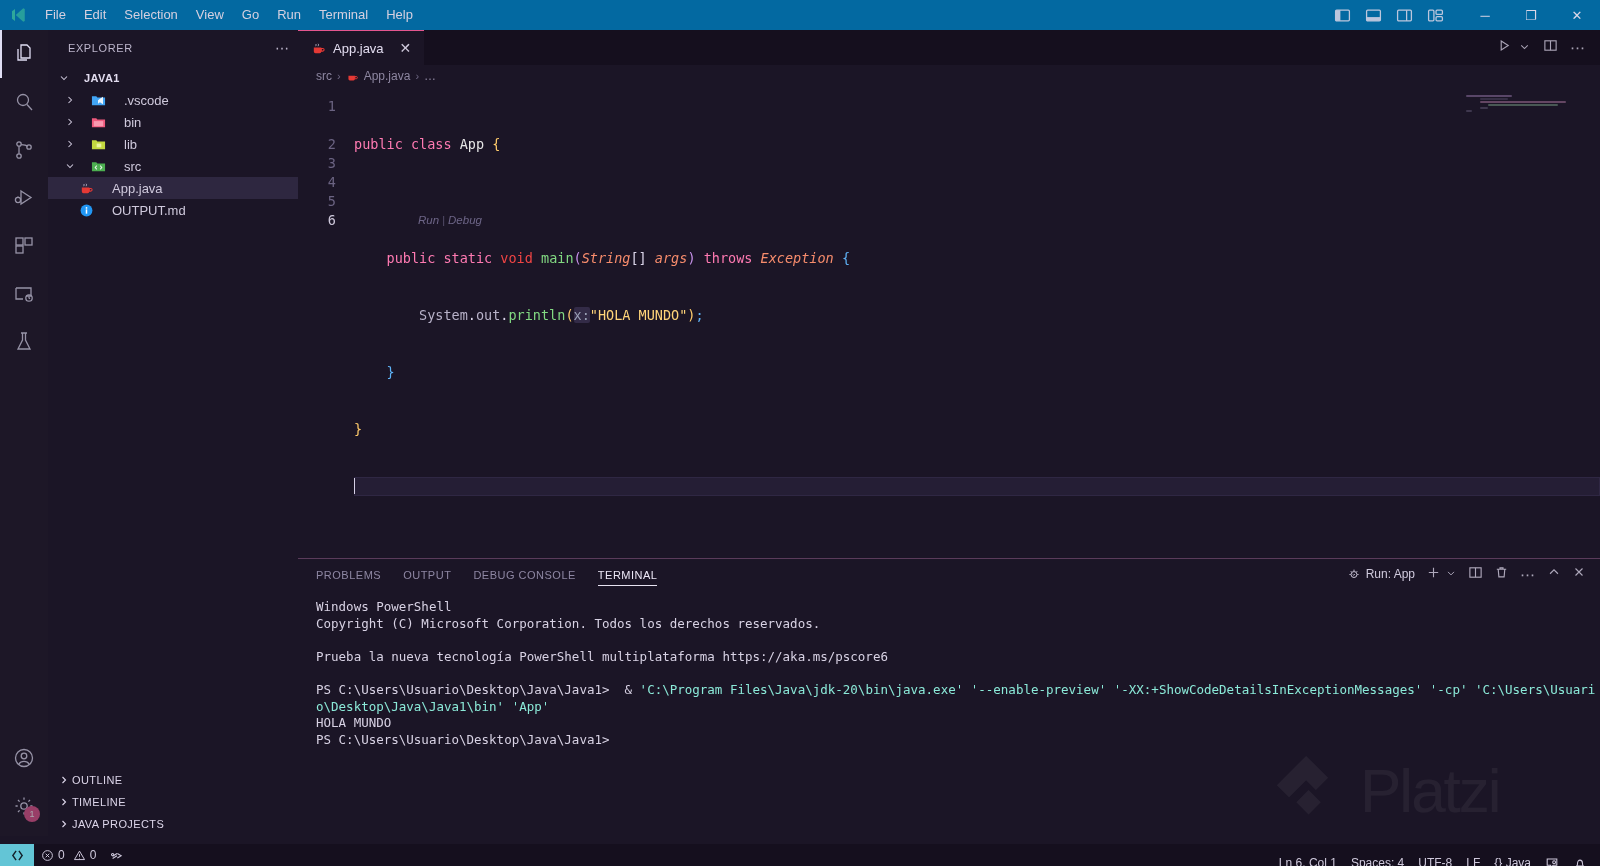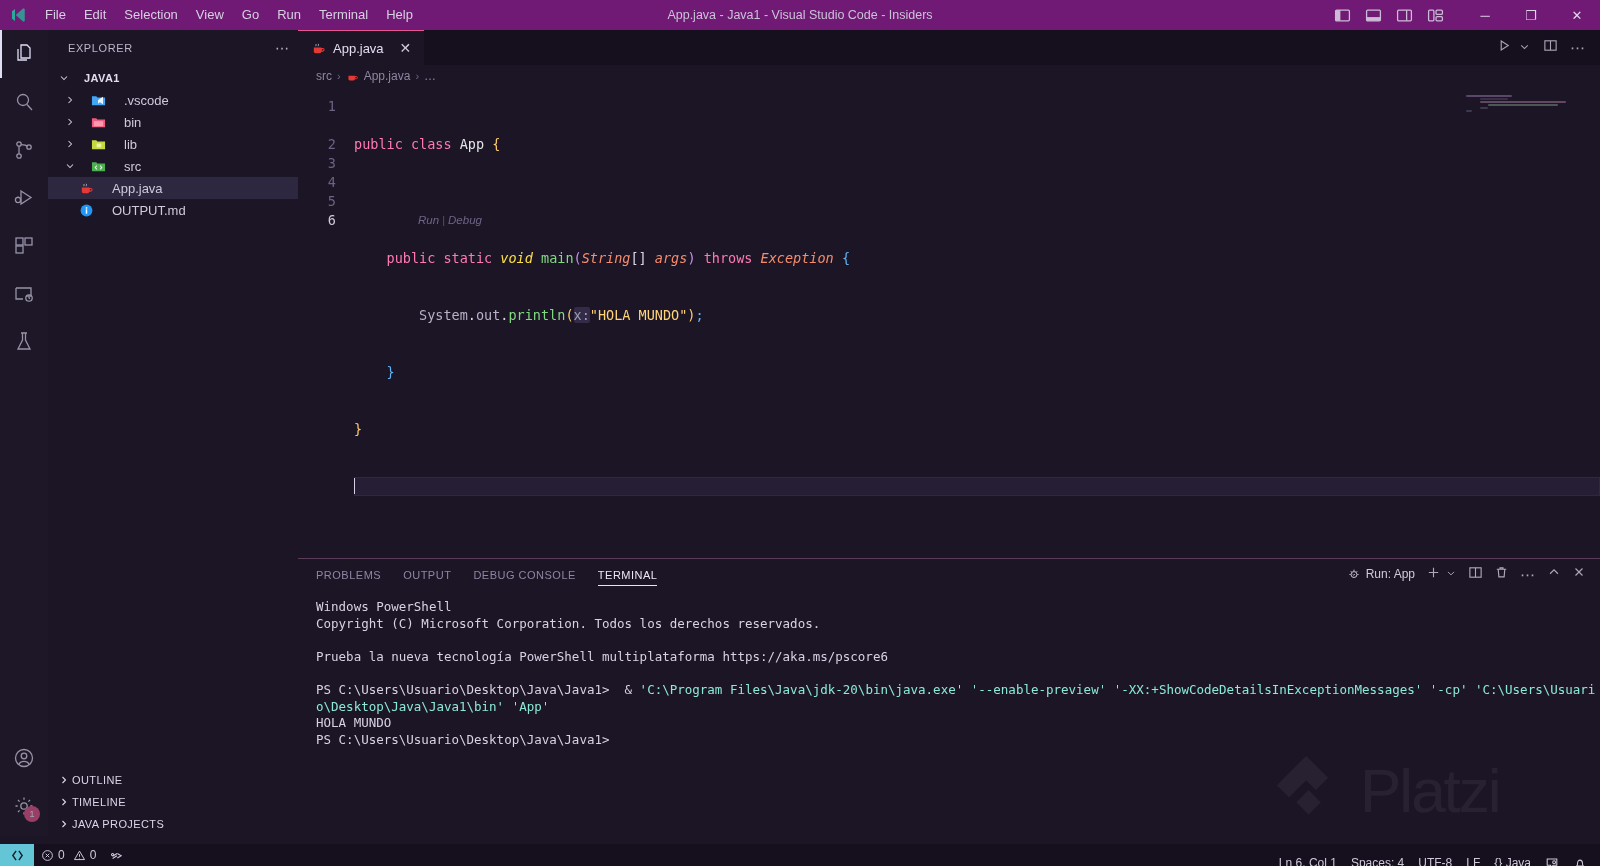--- a/index.html
+++ b/index.html
@@ -6,21 +6,21 @@
   html, body {
     width: 1600px; height: 866px;
     background: #1b1526;
     font-family: "Liberation Sans", sans-serif;
     overflow: hidden;
   }
   body { position: relative; }
 
   
   .titlebar {
-    height: 30px; background: #701a75;
+    height: 30px; background: #0369a1;
     display: flex; align-items: center;
     position: relative;
   }
   .vscode-logo { width: 36px; display:flex; align-items:center; justify-content:center; }
   .menu { display: flex; align-items: center; gap: 0; }
   .menu-item {
     color: #d6d0e0; font-size: 13px; padding: 4px 9px; cursor: default;
     line-height: 16px;
   }
   .win-title {
@@ -120,21 +120,21 @@
   }
   .cl { height: 19px; position: relative; }
   .cl.cur { background: #251e35; box-shadow: inset 0 0 0 1px #2f2743; }
   .codelens { height: 19px; font-size: 11.5px; color: #6d6587; padding-left: 32px;
               font-family: "Liberation Sans", sans-serif; font-style: italic; }
   .codelens span { cursor: default; }
   .codelens .sep { color: #554e6b; margin: 0 3px; }
 
   
   .t-key   { color: #ff7ab2; }
-  .t-key2  { color: #fde047; font-style: italic; }
+  .t-key2  { color: #ef4444; }
   .t-cls   { color: #e5e5e5; }
   .t-type  { color: #f78c6c; font-style: italic; }
   .t-fn    { color: #82d982; }
   .t-var   { color: #f78c6c; font-style: italic; }
   .t-str   { color: #ffd479; }
   .t-brace-y { color: #ffcb6b; }
   .t-brace-p { color: #c792ea; }
   .t-brace-b { color: #5fb3f7; }
   .t-plain { color: #dcd6ea; }
   .t-param { color: #9aa0b5; background: #332b47; border-radius: 2px; }
@@ -203,21 +203,20 @@
   <div class="menu">
     <div class="menu-item">File</div>
     <div class="menu-item">Edit</div>
     <div class="menu-item">Selection</div>
     <div class="menu-item">View</div>
     <div class="menu-item">Go</div>
     <div class="menu-item">Run</div>
     <div class="menu-item">Terminal</div>
     <div class="menu-item">Help</div>
   </div>
-  <div class="win-title">App.java - Java1 - Visual Studio Code - Insiders</div>
   <div class="tb-right">
     <div class="layout-icons">
       <span class="ic">
         <svg width="17" height="17" viewBox="0 0 16 16">
             <rect x="1.5" y="3" width="13" height="10" rx="1" fill="none" stroke="#ddd7e8" stroke-width="1.2"></rect>
             <rect x="1.5" y="3" width="4.5" height="10" fill="#ddd7e8"></rect>
           </svg>
       </span>
       <span class="ic">
         <svg width="17" height="17" viewBox="0 0 16 16">

